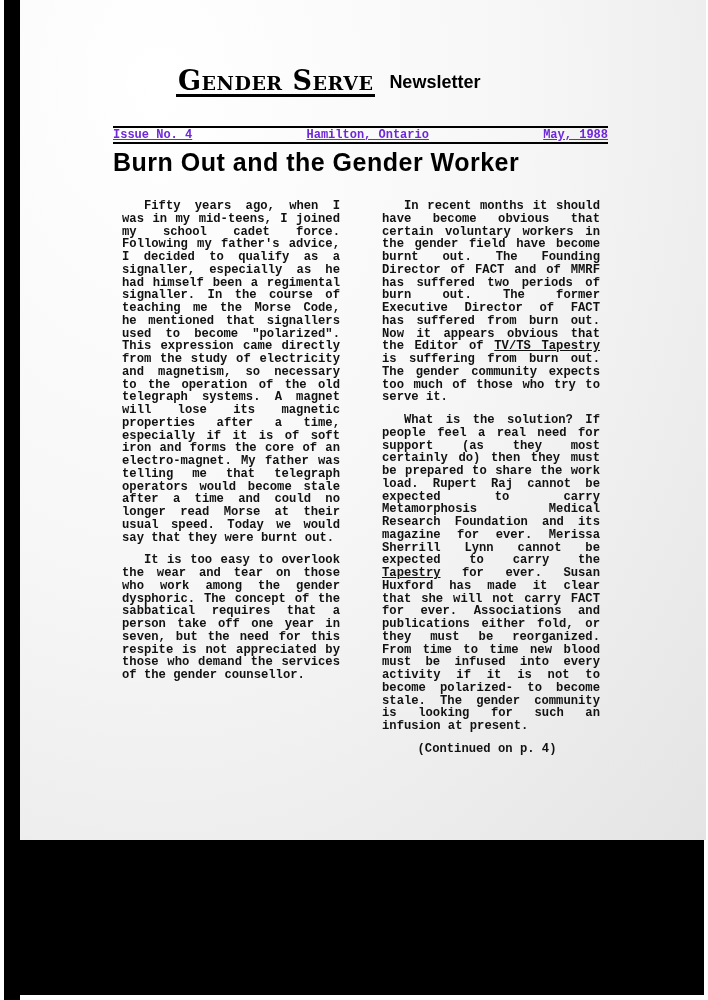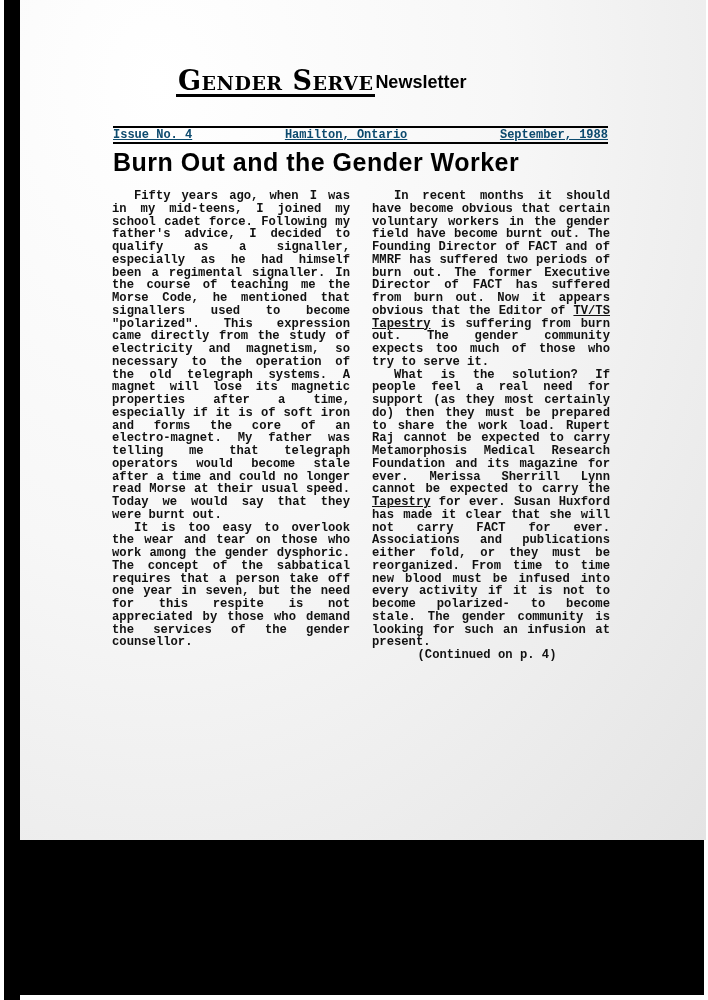--- a/index.html
+++ b/index.html
@@ -12,69 +12,69 @@
   }
   .paper {
     position: absolute; left: 20px; top: 0; width: 686px; height: 840px;
     background: radial-gradient(ellipse at 20% 10%, #ffffff 0%, #f7f7f7 45%, #e4e4e4 100%);
   }
   .bottom-black {
     position: absolute; left: 4px; top: 840px; width: 700px; height: 155px; background: #000;
   }
   .masthead {
     position: absolute; left: 176px; top: 62px; height: 40px;
-    display: flex; align-items: center; white-space: nowrap;
+    display: flex; align-items: center; gap: 14px; white-space: nowrap;
   }
   .logo {
     font-family: "DejaVu Serif", serif; font-weight: bold; font-size: 27px;
     letter-spacing: 0.5px; color: #000; font-variant: small-caps;
     border-bottom: 3px solid #000; line-height: 26px; padding: 0 2px;
   }
   .nl-word {
     font-family: "Liberation Sans", sans-serif; font-weight: bold; font-size: 18px; color: #000;
   }
   .issue-bar {
     position: absolute; left: 113px; top: 126px; width: 495px;
     border-top: 2px solid #000; border-bottom: 2px solid #000;
     height: 14px; display: flex; justify-content: space-between; align-items: center;
-    font-family: "Liberation Mono", monospace; font-weight: bold; font-size: 12px; color: #0c4a6e;
+    font-family: "Liberation Mono", monospace; font-weight: bold; font-size: 12px; color: #6d28d9;
   }
   .issue-bar span { text-decoration: underline; }
   .headline {
     position: absolute; left: 113px; top: 148px; width: 495px; text-align: left;
     font-family: "Liberation Sans", sans-serif; font-weight: bold; font-size: 25px;
     letter-spacing: 0.5px; color: #000;
   }
   .col {
     position: absolute; top: 190px; width: 238px;
     font-family: "Liberation Mono", monospace; font-weight: bold; font-size: 12.2px;
     line-height: 12.75px; color: #111; text-align: justify;
   }
   .col-left { left: 112px; }
   .col-right { left: 372px; }
-  .col p { margin: 0; text-indent: 3ch; }
+  .col p { margin: 10px; text-indent: 3ch; }
   .col .u { text-decoration: underline; }
   .continued { text-align: center; text-indent: 0 !important; padding-right: 8px; }
 </style>
 </head>
 <body>
 
 <div class="left-strip"></div>
 <div class="paper"></div>
 <div class="bottom-black"></div>
 
 <div class="masthead">
   <span class="logo">Gender Serve</span>
   <span class="nl-word">Newsletter</span>
 </div>
 
 <div class="issue-bar">
   <span>Issue No. 4</span>
   <span>Hamilton, Ontario</span>
-  <span>September, 1988</span>
+  <span>May, 1988</span>
 </div>
 
 <div class="headline">Burn Out and the Gender Worker</div>
 
 <div class="col col-left">
   <p>Fifty years ago, when I was in my mid-teens, I joined my school cadet force. Following my father's advice, I decided to qualify as a signaller, especially as he had himself been a regimental signaller. In the course of teaching me the Morse Code, he mentioned that signallers used to become "polarized". This expression came directly from the study of electricity and magnetism, so necessary to the operation of the old telegraph systems. A magnet will lose its magnetic properties after a time, especially if it is of soft iron and forms the core of an electro-magnet. My father was telling me that telegraph operators would become stale after a time and could no longer read Morse at their usual speed. Today we would say that they were burnt out.</p>
   <p>It is too easy to overlook the wear and tear on those who work among the gender dysphoric. The concept of the sabbatical requires that a person take off one year in seven, but the need for this respite is not appreciated by those who demand the services of the gender counsellor.</p>
 </div>
 
 <div class="col col-right">

